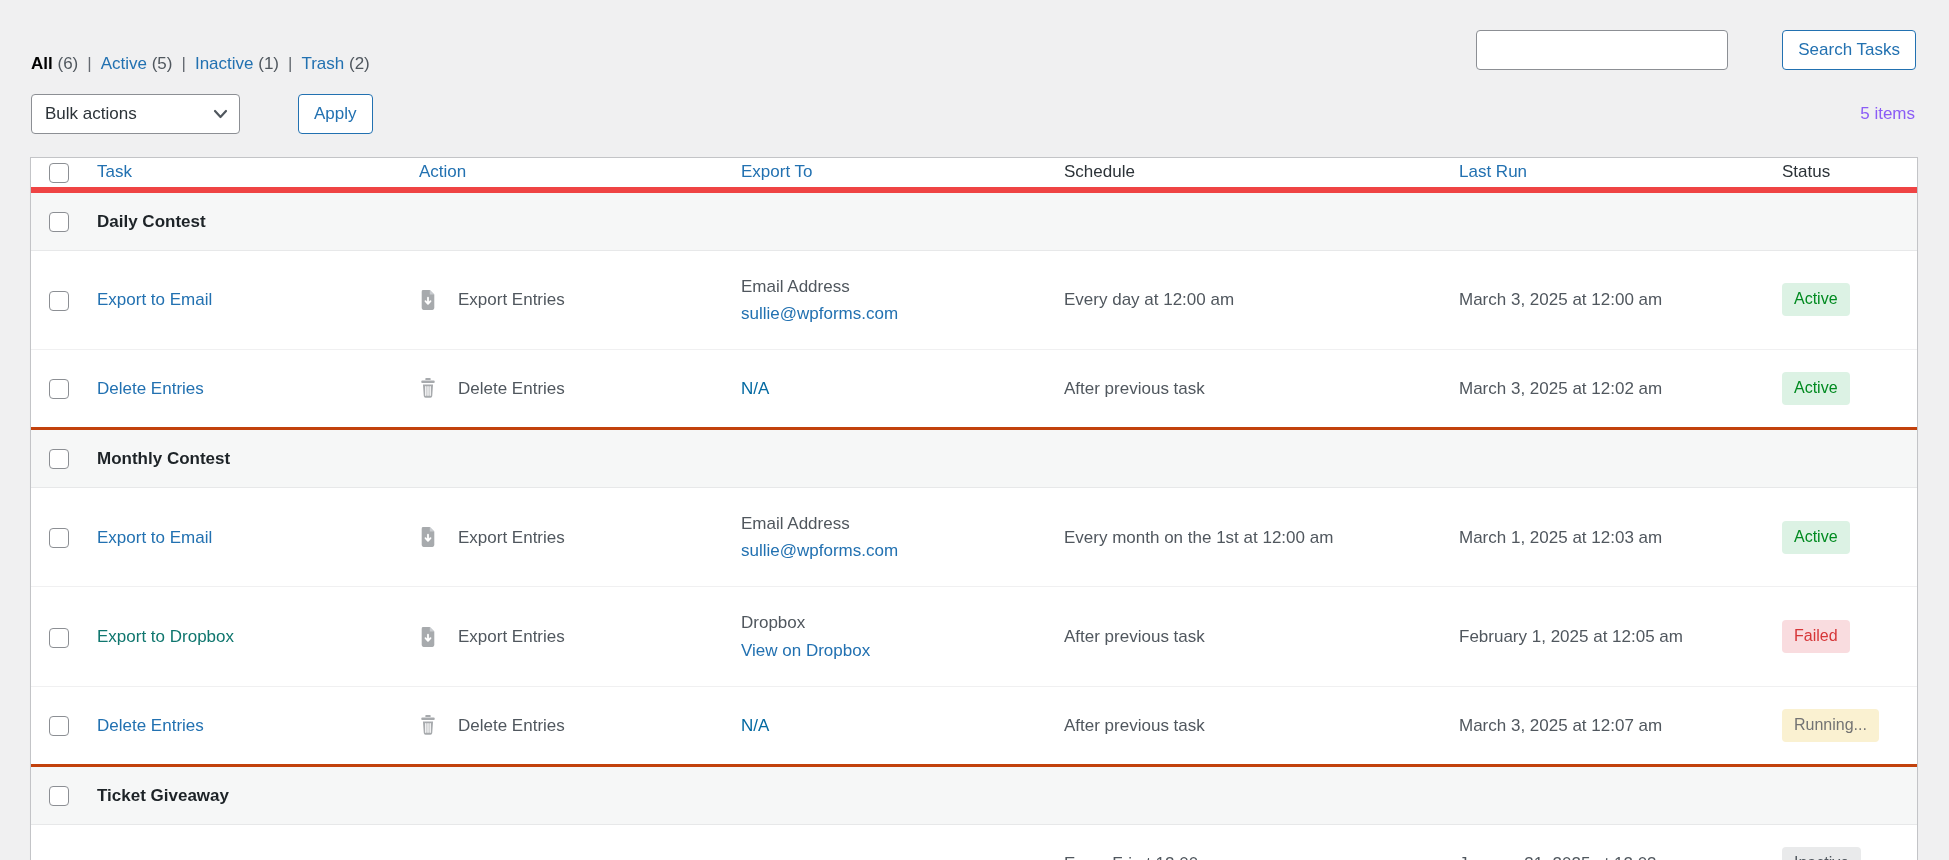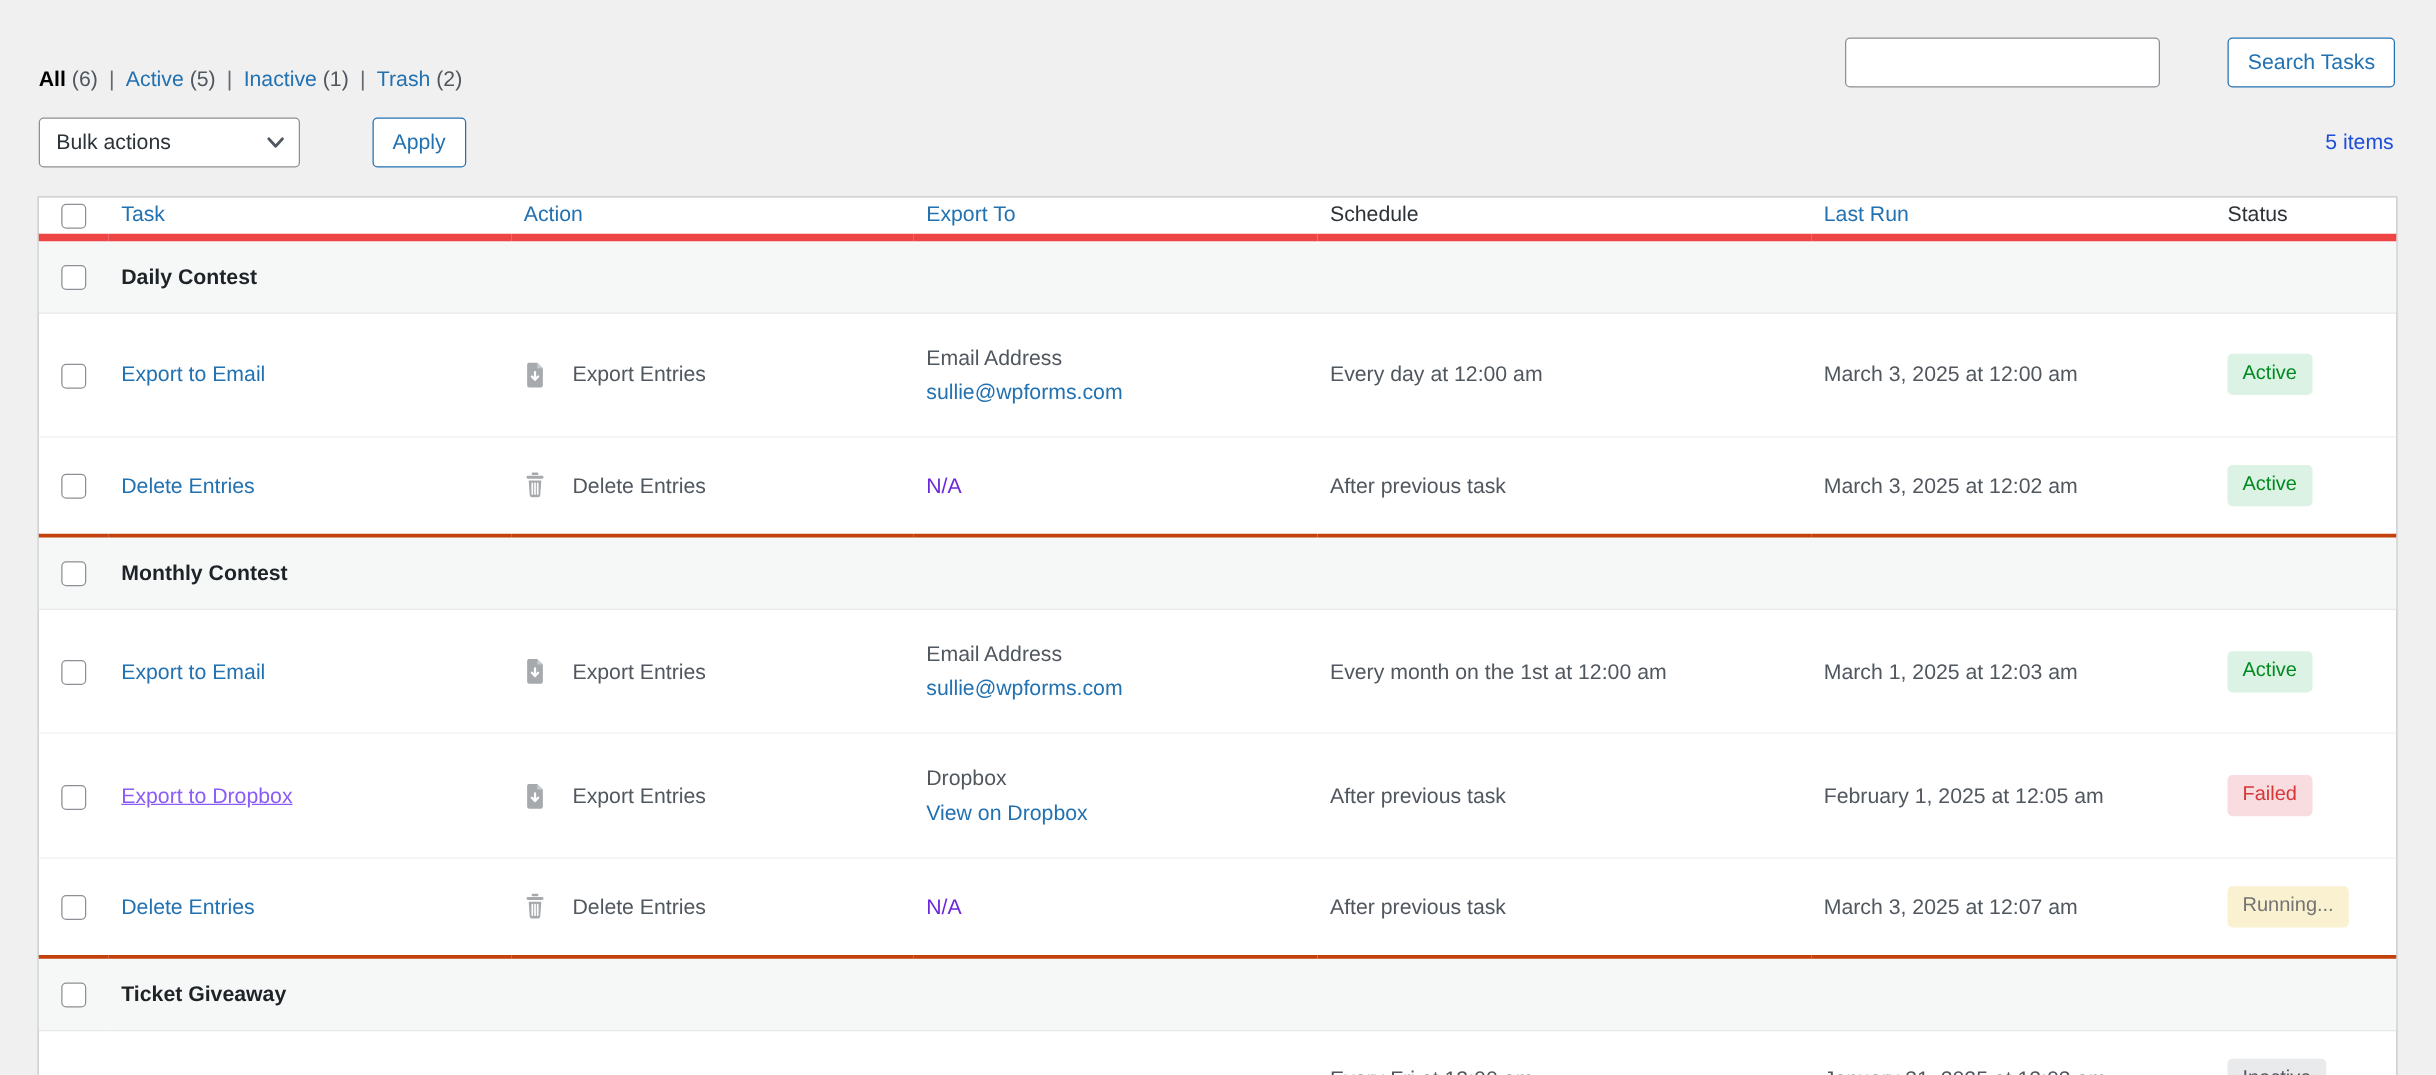--- a/index.html
+++ b/index.html
@@ -21,44 +21,44 @@
   .btn{display:inline-block;background:#fff;border:1px solid #2271b1;border-radius:4px;
     color:#2271b1;font-size:17px;padding:8px 15px;cursor:pointer;
     font-family:"Liberation Sans",sans-serif;line-height:1.3;margin-left:44px;}
 
   
   .bulkrow{position:absolute;left:31px;top:94px;display:flex;align-items:flex-start;gap:14px;}
   .select{position:relative;width:160px;height:38px;border:1px solid #8c8f94;border-radius:4px;
     background:#fff;display:flex;align-items:center;padding:0 34px 0 13px;
     font-size:17px;color:#2c3338;cursor:pointer;}
   .select .chev{position:absolute;right:11px;top:13px;}
-  .items-count{position:absolute;right:34px;top:104px;font-size:17px;color:#1d4ed8;}
+  .items-count{position:absolute;right:34px;top:104px;font-size:17px;color:#8b5cf6;}
 
   
   .tablewrap{position:absolute;left:30px;top:157px;width:1886px;
     background:#fff;border:1px solid #c3c4c7;box-shadow:0 1px 1px rgba(0,0,0,.04);}
   table{border-collapse:collapse;width:100%;table-layout:fixed;font-size:17px;}
   col.c-cb{width:56px;}col.c-task{width:322px;}col.c-action{width:322px;}
   col.c-export{width:323px;}col.c-sched{width:395px;}col.c-last{width:323px;}
   col.c-status{width:145px;}
   thead th{text-align:left;font-weight:400;font-size:17px;padding:4px 10px;
     border-bottom:6px solid #ef4444;color:#2c3338;}
   thead th.sortable span{color:#2271b1;cursor:pointer;}
   td{padding:22px 10px;vertical-align:middle;line-height:1.6;color:#50575e;}
   tr.group-row{background:#f6f7f7;}
   tr.group-row td{padding:15px 10px;font-weight:700;color:#1d2327;font-size:17px;}
   tbody tr{border-top:1px solid #f0f0f1;}
   tbody tr.group-row{border-top:3px solid #c2410c;border-bottom:1px solid #e7e8e9;}
   .cb-cell{padding-left:18px !important;padding-right:0 !important;}
   input[type=checkbox]{appearance:none;-webkit-appearance:none;width:20px;height:20px;
     border:1px solid #8c8f94;border-radius:4px;background:#fff;margin:0;cursor:pointer;vertical-align:middle;}
   .tlink{color:#2271b1;text-decoration:none;cursor:pointer;}
-  .tlink.danger{color:#8b5cf6;text-decoration:underline;}
+  .tlink.danger{color:#0f766e;}
   .action-cell{display:flex;align-items:center;gap:21px;}
-  .muted{color:#6d28d9;}
+  .muted{color:#0369a1;}
   .sub-line{display:block;}
   .badge{display:inline-block;padding:6px 12px;border-radius:4px;font-size:16px;line-height:1.3;}
   .badge-active{background:#dcf2e4;color:#008a20;}
   .badge-failed{background:#f9dcdf;color:#d63638;}
   .badge-running{background:#faf1d1;color:#737373;}
   .badge-inactive{background:#e9eaeb;color:#50575e;}
 </style>
 </head>
 <body>
 

